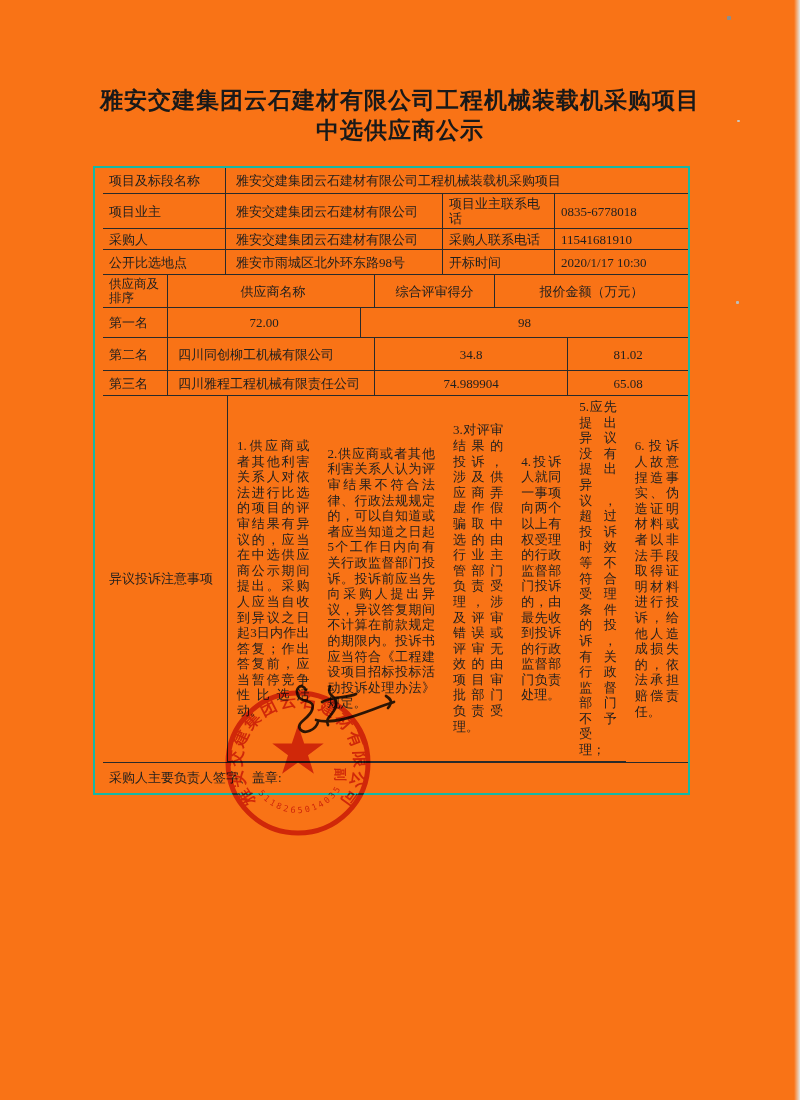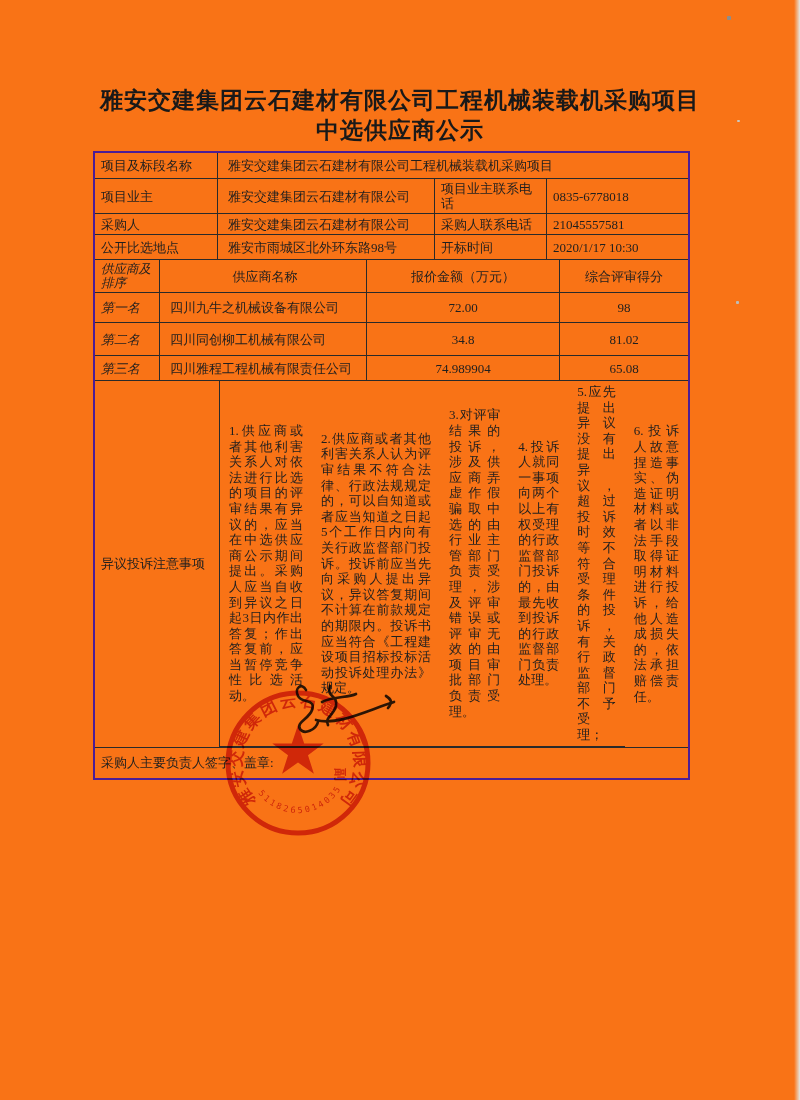--- a/index.html
+++ b/index.html
@@ -7,35 +7,36 @@
     position:relative;width:800px;height:1100px;margin:0 auto;overflow:hidden;
     background:#f97316;color:#1f1f1f;
     font-family:"Liberation Serif","DejaVu Serif",serif;
   }
   
   .title{padding-top:85px;text-align:center;
     font-family:"Liberation Sans","DejaVu Sans",sans-serif;
     font-weight:700;font-size:23px;line-height:30px;letter-spacing:1px;color:#191919;}
   
   .doc-table{
-    position:absolute;left:93px;top:151px;width:597px;
-    border:2px solid #4c1d95;box-sizing:border-box;background:transparent;
+    position:absolute;left:93px;top:166px;width:597px;
+    border:2px solid #14b8a6;box-sizing:border-box;background:transparent;
     font-size:13px;
+    padding-left:8px;
   }
   .tr{display:flex;border-bottom:1.6px solid #2a2a2a;box-sizing:border-box;}
   .tr:last-child{border-bottom:none;}
   .td{display:flex;align-items:center;box-sizing:border-box;
       border-right:1.6px solid #2a2a2a;padding:2px 6px;line-height:15px;}
   .td:last-child{border-right:none;}
   .flex1{flex:1;}
   .center{justify-content:center;text-align:left;}
   .w-label{width:123px;flex:none;}
   .w-val1{width:217px;flex:none;padding-left:10px;}
   .w-lab2{width:112px;flex:none;}
-  .w-rank{width:65px;flex:none;font-style:italic;}
+  .w-rank{width:65px;flex:none;}
   .w-name{width:207px;flex:none;padding-left:10px;}
   .w-price{width:193px;flex:none;}
   .hA{min-height:26px}.hB{min-height:24px}.hC{min-height:21px}
   .hD{min-height:25px}.hE{min-height:23px}
   .hSH{min-height:30px}.hS1{min-height:30px}.hS2{min-height:33px}.hS3{min-height:25px}
   .hBot{min-height:30px}
   .rank-head{font-size:12.5px;line-height:14px;}
   
   .obj-label{width:125px;flex:none;font-family:Liberation Serif, serif;}
   .obj-col{flex:1;display:flex;flex-direction:row;}
@@ -79,41 +80,40 @@
       <div class="td w-label">项目业主</div>
       <div class="td w-val1">雅安交建集团云石建材有限公司</div>
       <div class="td w-lab2">项目业主联系电话</div>
       <div class="td flex1">0835-6778018</div>
     </div>
 
     <div class="tr hC">
       <div class="td w-label">采购人</div>
       <div class="td w-val1">雅安交建集团云石建材有限公司</div>
       <div class="td w-lab2">采购人联系电话</div>
-      <div class="td flex1">21045557581</div>
+      <div class="td flex1">11541681910</div>
     </div>
 
     <div class="tr hD">
       <div class="td w-label">公开比选地点</div>
       <div class="td w-val1">雅安市雨城区北外环东路98号</div>
       <div class="td w-lab2">开标时间</div>
       <div class="td flex1">2020/1/17 10:30</div>
     </div>
 
 
     <div class="tr hSH">
       <div class="td w-rank rank-head">供应商及排序</div>
       <div class="td w-name center">供应商名称</div>
+      <div class="td flex1 center">综合评审得分</div>
       <div class="td w-price center">报价金额（万元）</div>
-      <div class="td flex1 center">综合评审得分</div>
     </div>
 
     <div class="tr hS1">
       <div class="td w-rank">第一名</div>
-      <div class="td w-name">四川九牛之机械设备有限公司</div>
       <div class="td w-price center">72.00</div>
       <div class="td flex1 center">98</div>
     </div>
 
     <div class="tr hS2">
       <div class="td w-rank">第二名</div>
       <div class="td w-name">四川同创柳工机械有限公司</div>
       <div class="td w-price center">34.8</div>
       <div class="td flex1 center">81.02</div>
     </div>

